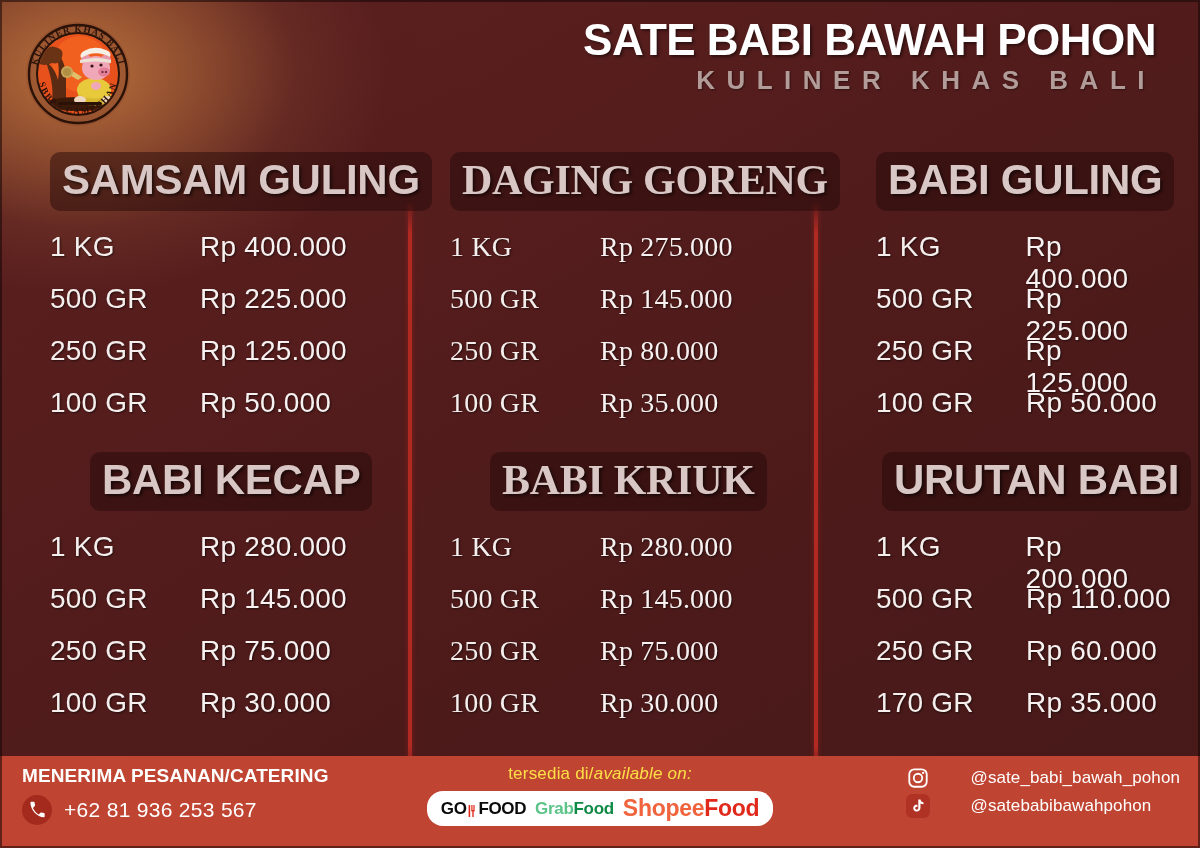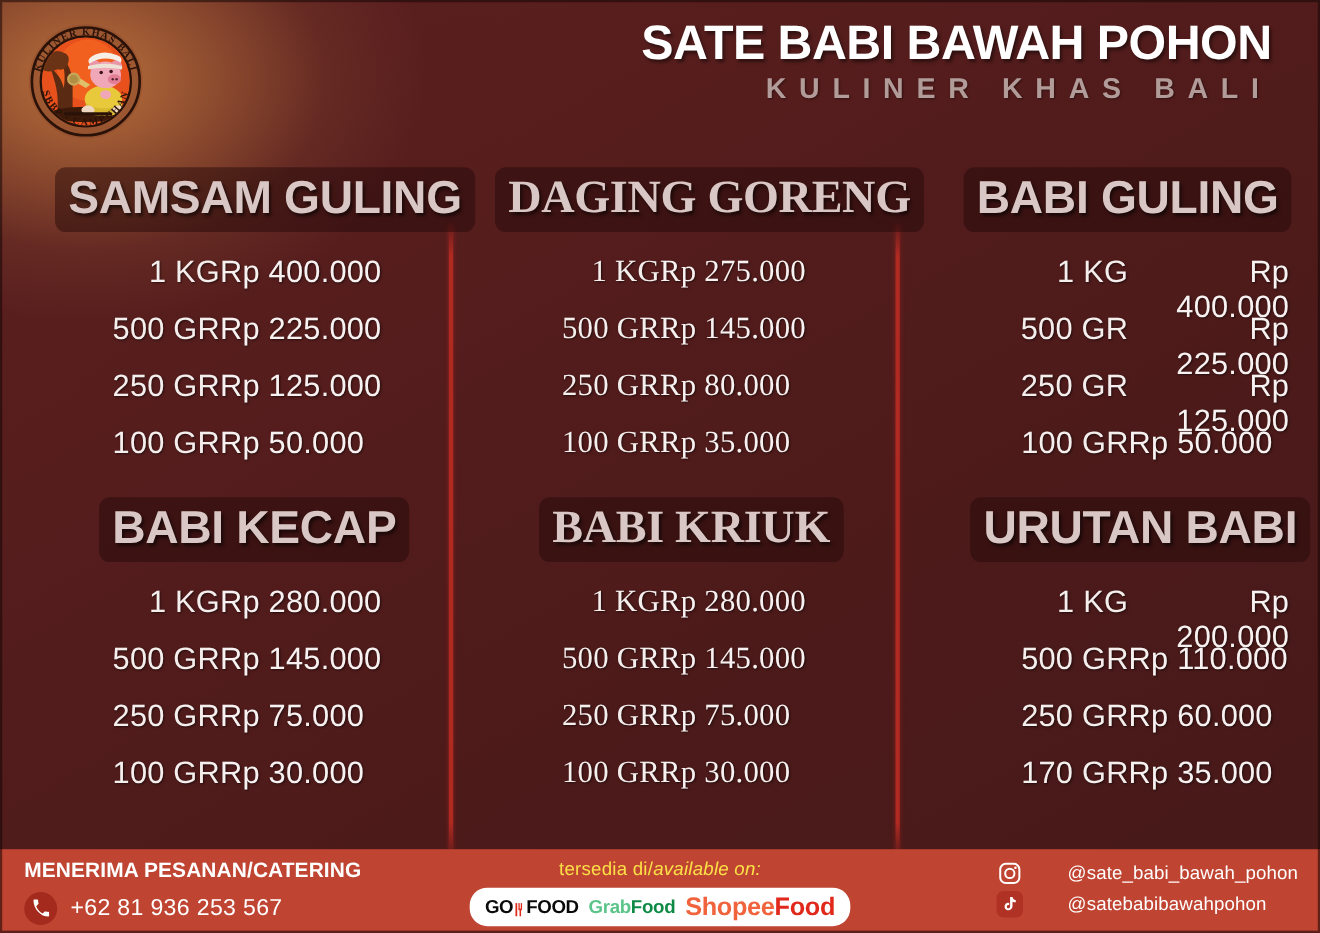--- a/index.html
+++ b/index.html
@@ -80,42 +80,41 @@
     border-radius:10px;
   }
   .col-1 .sect-title, .col-1 .rows{ margin-left:22px; }
   .col-2 .sect-title, .col-2 .rows{ margin-left:12px;font-family:Liberation Serif, serif; }
   .col-3 .sect-title, .col-3 .rows{ margin-left:32px; }
 
   .rows{ margin-top:20px; }
   .row{
     display:flex; align-items:baseline;
     height:52px;
-    text-align:right;
   }
   .row .qty{
     width:150px;
     font-size:28px; color:#f4eeed; font-weight:normal;
     letter-spacing:0.2px;
     text-shadow:1px 1px 2px rgba(0,0,0,0.55);
   }
   .row .price{
     font-size:28px; color:#f7f2f1; font-weight:normal;
     letter-spacing:0.2px;
     text-shadow:1px 1px 2px rgba(0,0,0,0.55);
   }
 
   
   .col-1.r2 .sect-title{ margin-left:62px; }
   .col-2.r2 .sect-title{ margin-left:52px; }
   .col-3.r2 .sect-title{ margin-left:38px; }
 
   
   .footer{
-    position:absolute; left:0; bottom:0; width:1200px; height:76px;
+    position:absolute; left:0; bottom:0; width:1200px; height:92px;
     background:#bf4431;
   }
   .f-left{ position:absolute; left:22px; top:9px; }
   .f-left .head{
     font-size:19px; font-weight:bold; color:#ffffff;
     letter-spacing:0.1px; line-height:1.2;
   }
   .f-phone{ display:flex; align-items:center; margin-top:7px; }
   .phone-badge{
     width:30px; height:30px; border-radius:50%;

